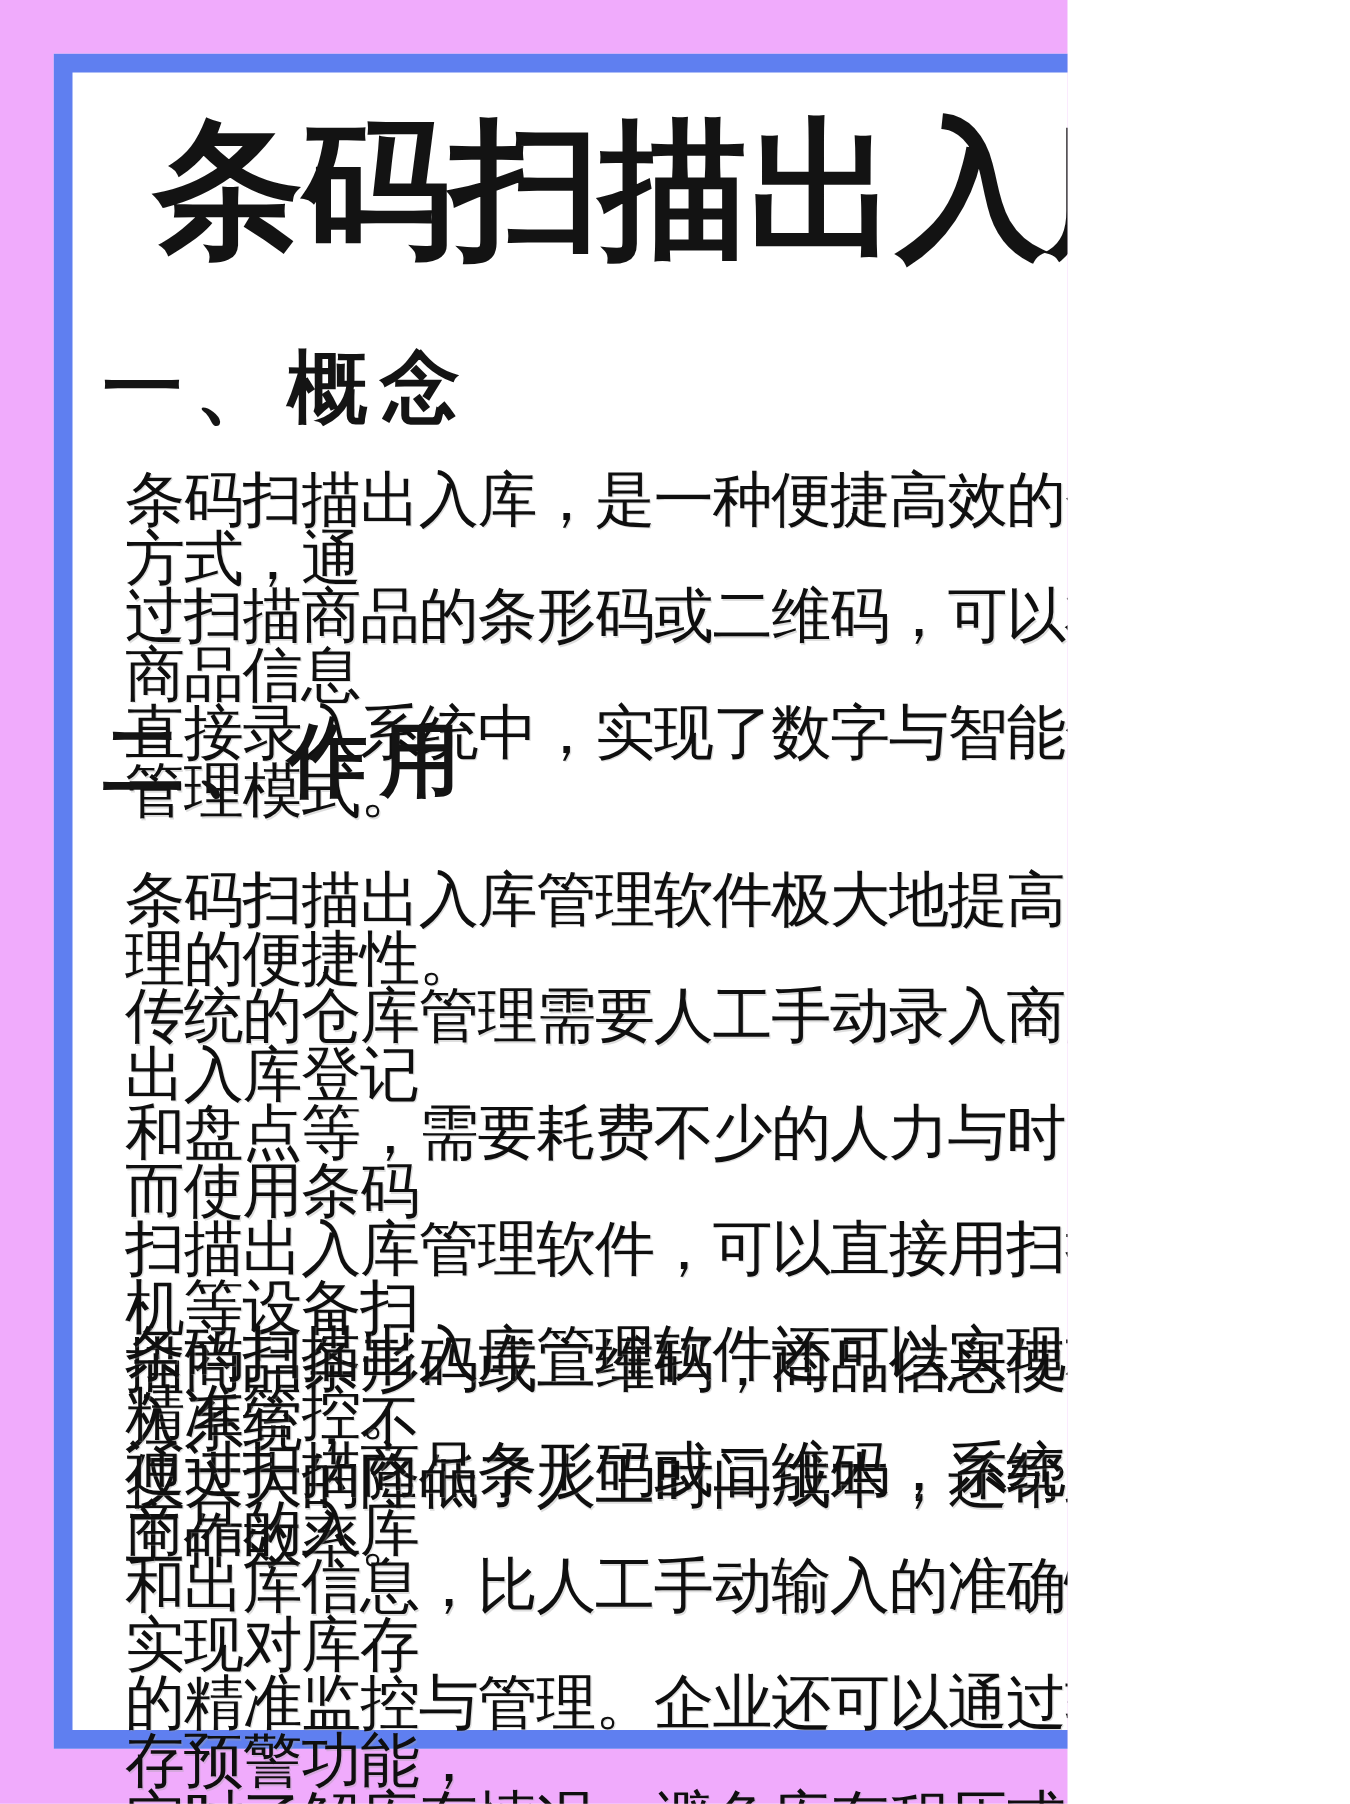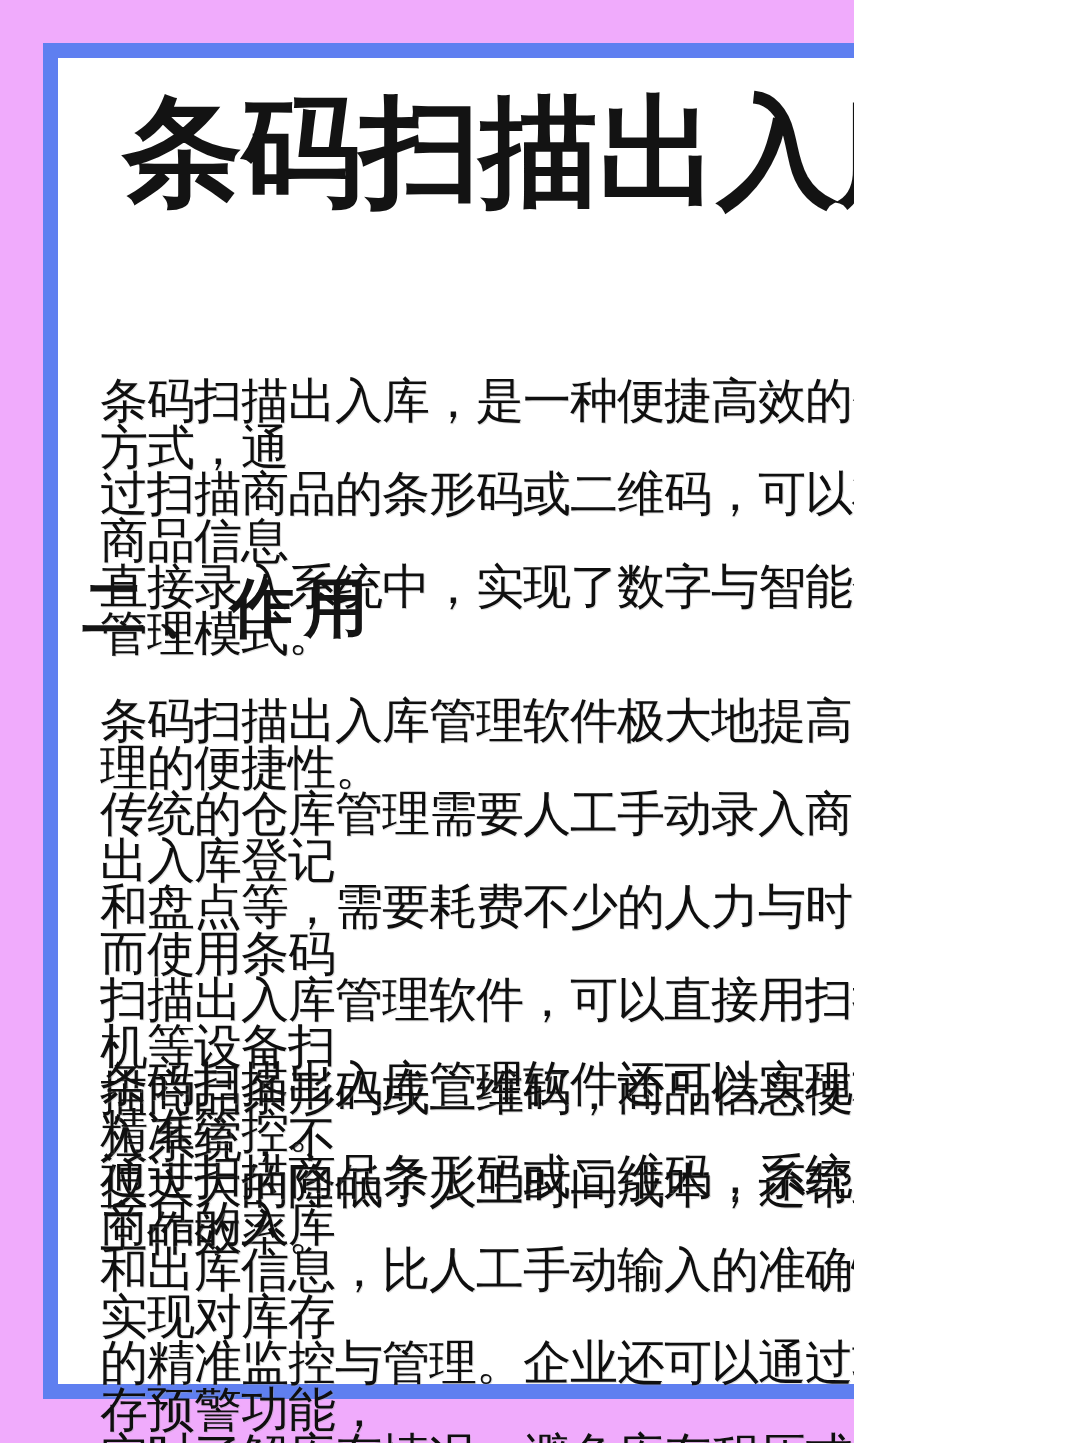--- a/index.html
+++ b/index.html
@@ -81,20 +81,21 @@
 </style>
 </head>
 <body>
 
 <div class="page">
   <div class="card">
     <div class="card-inner">
 
       <div class="poster-title">条码扫描出入库</div>
 
+      <div class="section-heading h-concept">一、概念</div>
 
       <div class="para p-concept">条码扫描出入库，是一种便捷高效的仓库管理方式，通
 过扫描商品的条形码或二维码，可以将对应的商品信息
 直接录入系统中，实现了数字与智能化的仓库管理模式。</div>
 
       <div class="section-heading h-role">二、作用</div>
 
       <div class="para p-role-1">条码扫描出入库管理软件极大地提高了仓库管理的便捷性。
 传统的仓库管理需要人工手动录入商品信息、出入库登记
 和盘点等，需要耗费不少的人力与时间成本。而使用条码

